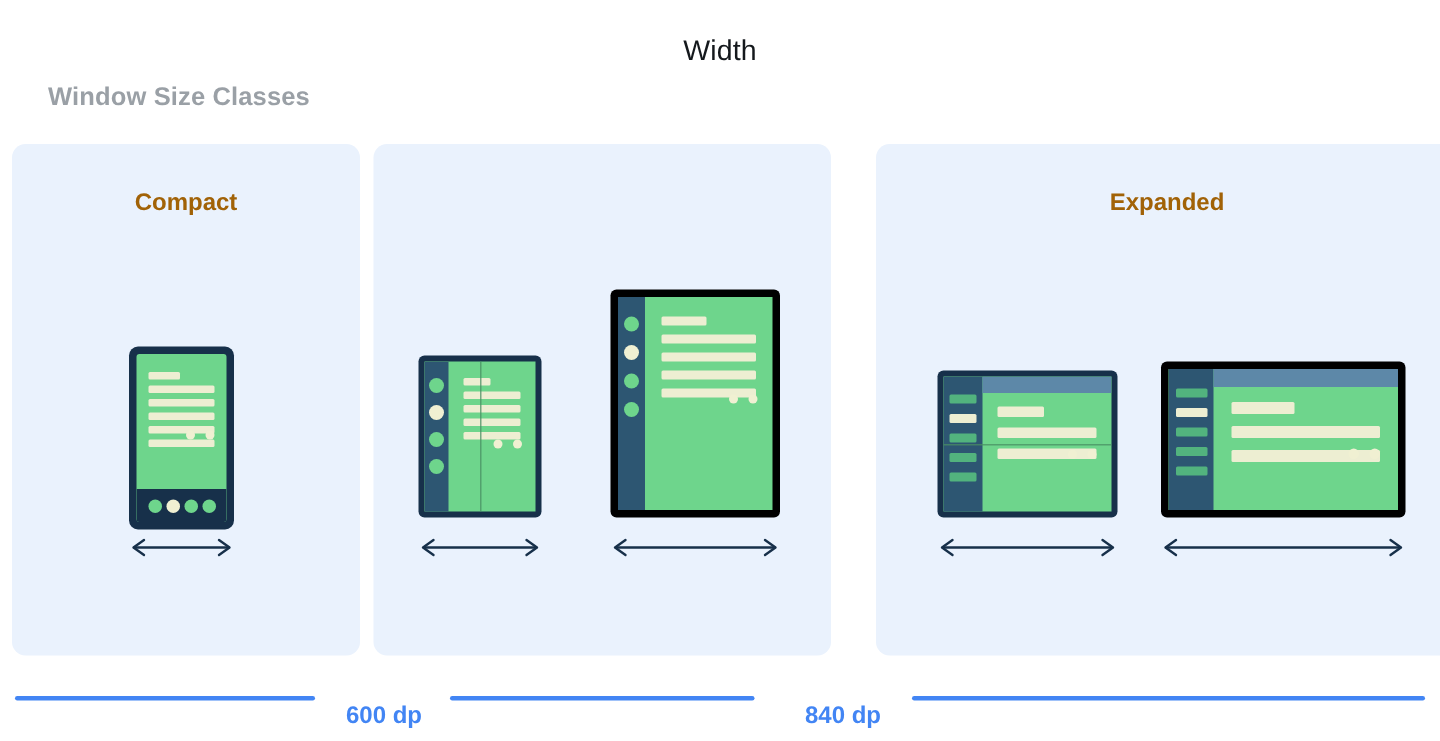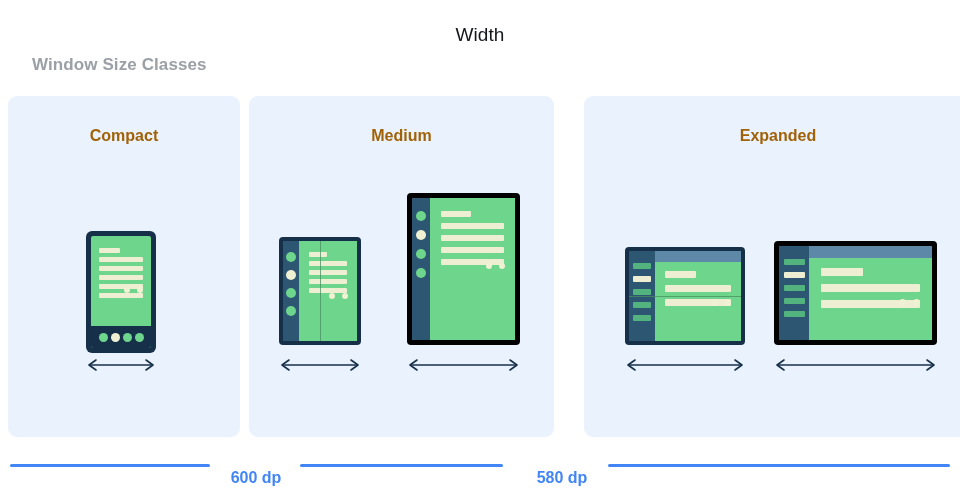--- a/index.html
+++ b/index.html
@@ -123,21 +123,20 @@
     <div class="arrow" style="left:78px;top:261px;width:70px;">
       <svg width="70" height="16" viewBox="0 0 70 16">
         <line x1="3" y1="8" x2="67" y2="8" stroke="#17304a" stroke-width="1.6"></line>
         <polyline points="10,3 3,8 10,13" fill="none" stroke="#17304a" stroke-width="1.6" stroke-linecap="round" stroke-linejoin="round"></polyline>
         <polyline points="60,3 67,8 60,13" fill="none" stroke="#17304a" stroke-width="1.6" stroke-linecap="round" stroke-linejoin="round"></polyline>
       </svg>
     </div>
   </div>
 
   <div class="panel" style="left:249px;width:305px;">
-    <div class="panel-label">Medium</div>
 
     <div class="device frame-dark" style="left:30px;top:141px;width:82px;height:108px;">
       <div class="inner">
         <div class="rail" style="width:16px;padding-top:11px;gap:8px;">
           <span class="rail-dot"></span>
           <span class="rail-dot active"></span>
           <span class="rail-dot"></span>
           <span class="rail-dot"></span>
         </div>
         <div class="content">
@@ -256,17 +255,17 @@
         <polyline points="10,3 3,8 10,13" fill="none" stroke="#17304a" stroke-width="1.6" stroke-linecap="round" stroke-linejoin="round"></polyline>
         <polyline points="153,3 160,8 153,13" fill="none" stroke="#17304a" stroke-width="1.6" stroke-linecap="round" stroke-linejoin="round"></polyline>
       </svg>
     </div>
   </div>
 
   <div class="measure">
     <div class="mline" style="left:10px;width:200px;"></div>
     <div class="mlabel" style="left:218px;width:76px;">600 dp</div>
     <div class="mline" style="left:300px;width:203px;"></div>
-    <div class="mlabel" style="left:512px;width:100px;">580 dp</div>
+    <div class="mlabel" style="left:512px;width:100px;">840 dp</div>
     <div class="mline" style="left:608px;width:342px;"></div>
   </div>
 
 </div>
 
 </body></html>

